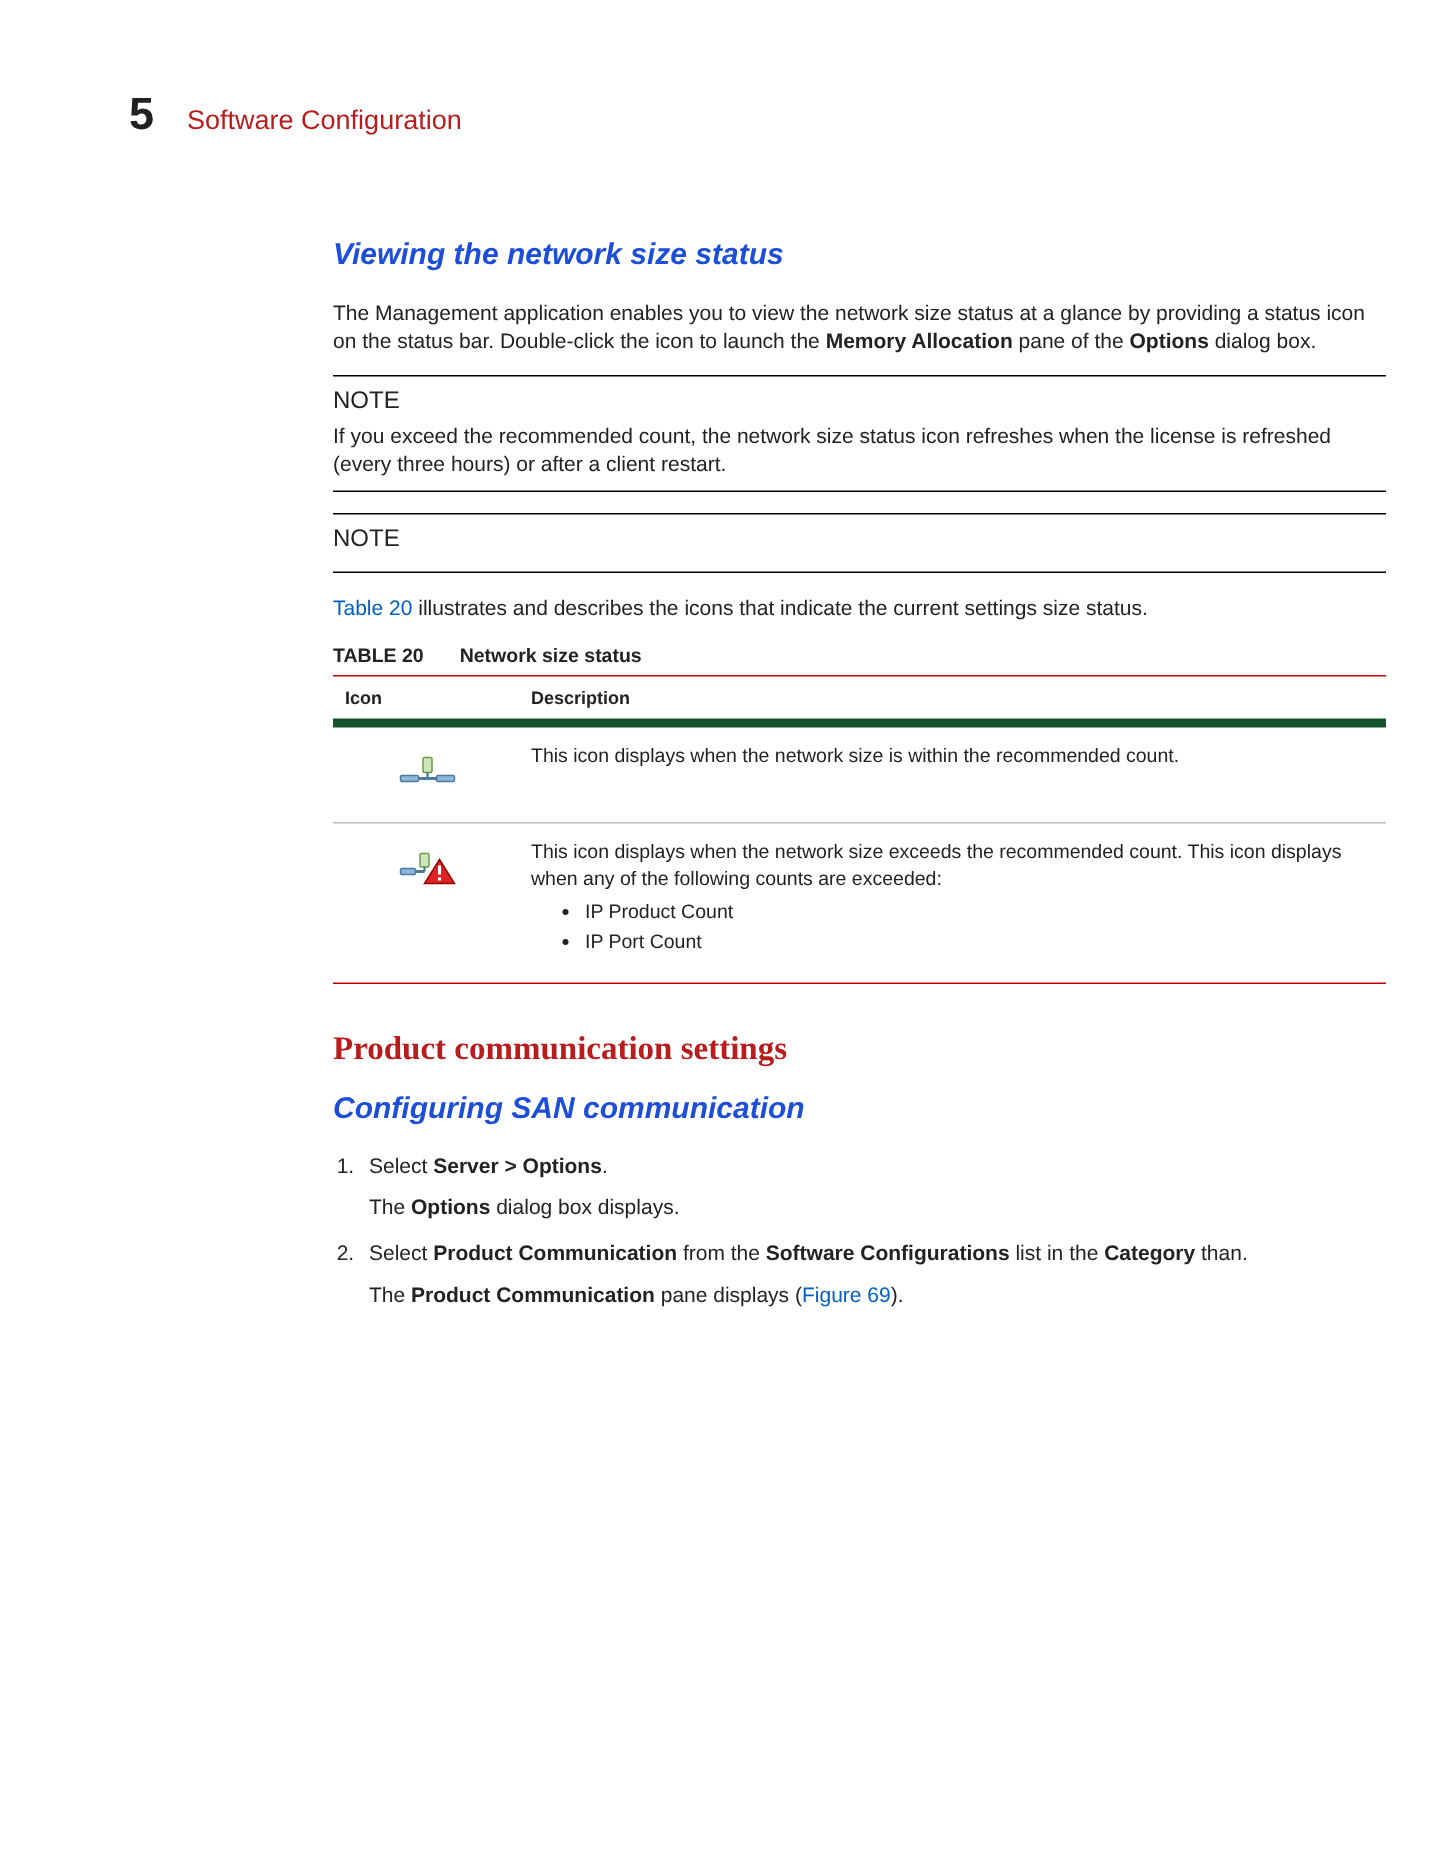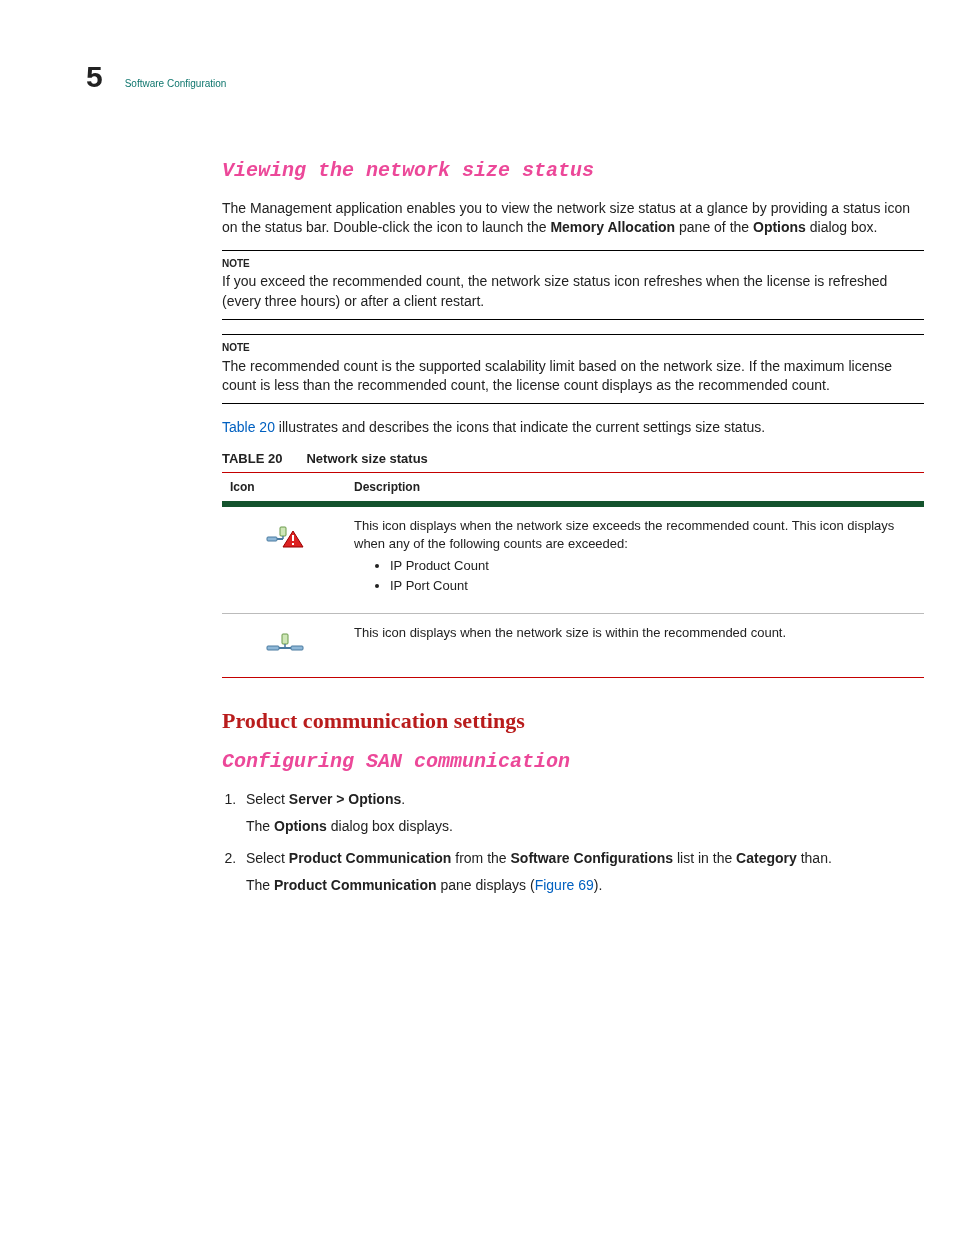--- a/index.html
+++ b/index.html
@@ -16,52 +16,52 @@
     display: flex;
     align-items: baseline;
     gap: 22px;
     margin-bottom: 60px;
   }
   .chap-num {
     font-size: 30px;
     font-weight: 600;
   }
   .chap-title {
-    font-size: 10px;
-    color: #0f766e;
+    font-size: 18px;
+    color: #b91c1c;
   }
   .content {
     margin-left: 136px;
   }
   .h3 {
-    font-family: Liberation Mono, monospace;
+    font-family: Liberation Sans, sans-serif;
     font-style: italic;
     font-weight: bold;
     font-size: 20px;
-    color: #ec4899;
+    color: #1d4ed8;
     margin: 0 0 14px 0;
   }
   .h2 {
     font-family: Georgia, 'Times New Roman', serif;
     font-weight: bold;
     font-size: 22px;
     color: #b91c1c;
     margin: 28px 0 12px 0;
   }
   p { margin: 0 0 12px 0; }
   .bold { font-weight: bold; }
   .note-block {
     border-top: 1.5px solid #000;
     border-bottom: 1.5px solid #000;
     padding: 6px 0 8px 0;
     margin: 10px 0 14px 0;
   }
   .note-label {
-    font-weight: bold;
-    font-size: 10px;
+    font-weight: normal;
+    font-size: 16px;
     margin-bottom: 2px;
   }
   .link { color: #0060c0; }
   .table-label {
     font-weight: bold;
     font-size: 13px;
     display: inline-block;
     margin-right: 24px;
   }
   .table-caption {
@@ -132,39 +132,52 @@
     <span>The Management application enables you to view the network size status at a glance by providing a status icon on the status bar. Double-click the icon to launch the </span><span class="bold">Memory Allocation</span><span> pane of the </span><span class="bold">Options</span><span> dialog box.</span>
   </p>
 
   <div class="note-block">
     <div class="note-label">NOTE</div>
     <div>If you exceed the recommended count, the network size status icon refreshes when the license is refreshed (every three hours) or after a client restart.</div>
   </div>
 
   <div class="note-block">
     <div class="note-label">NOTE</div>
-    <div>The recommended count is the supported scalability limit based on the network size. If the maximum license count is less than the recommended count, the license count displays as the recommended count.</div>
   </div>
 
   <p>
     <span class="link">Table 20</span><span> illustrates and describes the icons that indicate the current settings size status.</span>
   </p>
 
   <div class="table-caption">
     <span class="table-label">TABLE 20</span><span>Network size status</span>
   </div>
 
   <table class="data">
     <thead>
       <tr>
         <th>Icon</th>
         <th>Description</th>
       </tr>
     </thead>
     <tbody>
+      <tr>
+        <td class="icon-cell">
+          <span class="net-icon">
+            <svg width="40" height="26" viewBox="0 0 40 26">
+              <rect x="2" y="16" width="12" height="4" rx="1" fill="#8fb8d8" stroke="#4a7aa0"></rect>
+              <rect x="26" y="16" width="12" height="4" rx="1" fill="#8fb8d8" stroke="#4a7aa0"></rect>
+              <rect x="14" y="17" width="12" height="2" fill="#4a7aa0"></rect>
+              <rect x="17" y="4" width="6" height="10" rx="1" fill="#cfe7b8" stroke="#6a9a4a"></rect>
+              <line x1="20" y1="14" x2="20" y2="18" stroke="#4a7aa0" stroke-width="1.5"></line>
+            </svg>
+          </span>
+        </td>
+        <td>This icon displays when the network size is within the recommended count.</td>
+      </tr>
       <tr>
         <td class="icon-cell">
           <span class="net-icon">
             <svg width="40" height="28" viewBox="0 0 40 28">
               <rect x="2" y="14" width="10" height="4" rx="1" fill="#8fb8d8" stroke="#4a7aa0"></rect>
               <rect x="12" y="15" width="6" height="2" fill="#4a7aa0"></rect>
               <rect x="15" y="4" width="6" height="9" rx="1" fill="#cfe7b8" stroke="#6a9a4a"></rect>
               <line x1="18" y1="13" x2="18" y2="16" stroke="#4a7aa0" stroke-width="1.5"></line>
               <path d="M28 8 L38 24 L18 24 Z" fill="#d22" stroke="#900"></path>
               <rect x="27" y="12" width="2" height="6" fill="#fff"></rect>
@@ -173,34 +186,20 @@
           </span>
         </td>
         <td>
           <span>This icon displays when the network size exceeds the recommended count. This icon displays when any of the following counts are exceeded:</span>
           <ul class="bullets">
             <li>IP Product Count</li>
             <li>IP Port Count</li>
           </ul>
         </td>
       </tr>
-      <tr>
-        <td class="icon-cell">
-          <span class="net-icon">
-            <svg width="40" height="26" viewBox="0 0 40 26">
-              <rect x="2" y="16" width="12" height="4" rx="1" fill="#8fb8d8" stroke="#4a7aa0"></rect>
-              <rect x="26" y="16" width="12" height="4" rx="1" fill="#8fb8d8" stroke="#4a7aa0"></rect>
-              <rect x="14" y="17" width="12" height="2" fill="#4a7aa0"></rect>
-              <rect x="17" y="4" width="6" height="10" rx="1" fill="#cfe7b8" stroke="#6a9a4a"></rect>
-              <line x1="20" y1="14" x2="20" y2="18" stroke="#4a7aa0" stroke-width="1.5"></line>
-            </svg>
-          </span>
-        </td>
-        <td>This icon displays when the network size is within the recommended count.</td>
-      </tr>
     </tbody>
   </table>
 
   <div class="h2">Product communication settings</div>
 
   <div class="h3">Configuring SAN communication</div>
 
   <ol class="steps">
     <li>
       <span>Select </span><span class="bold">Server &gt; Options</span><span>.</span>

